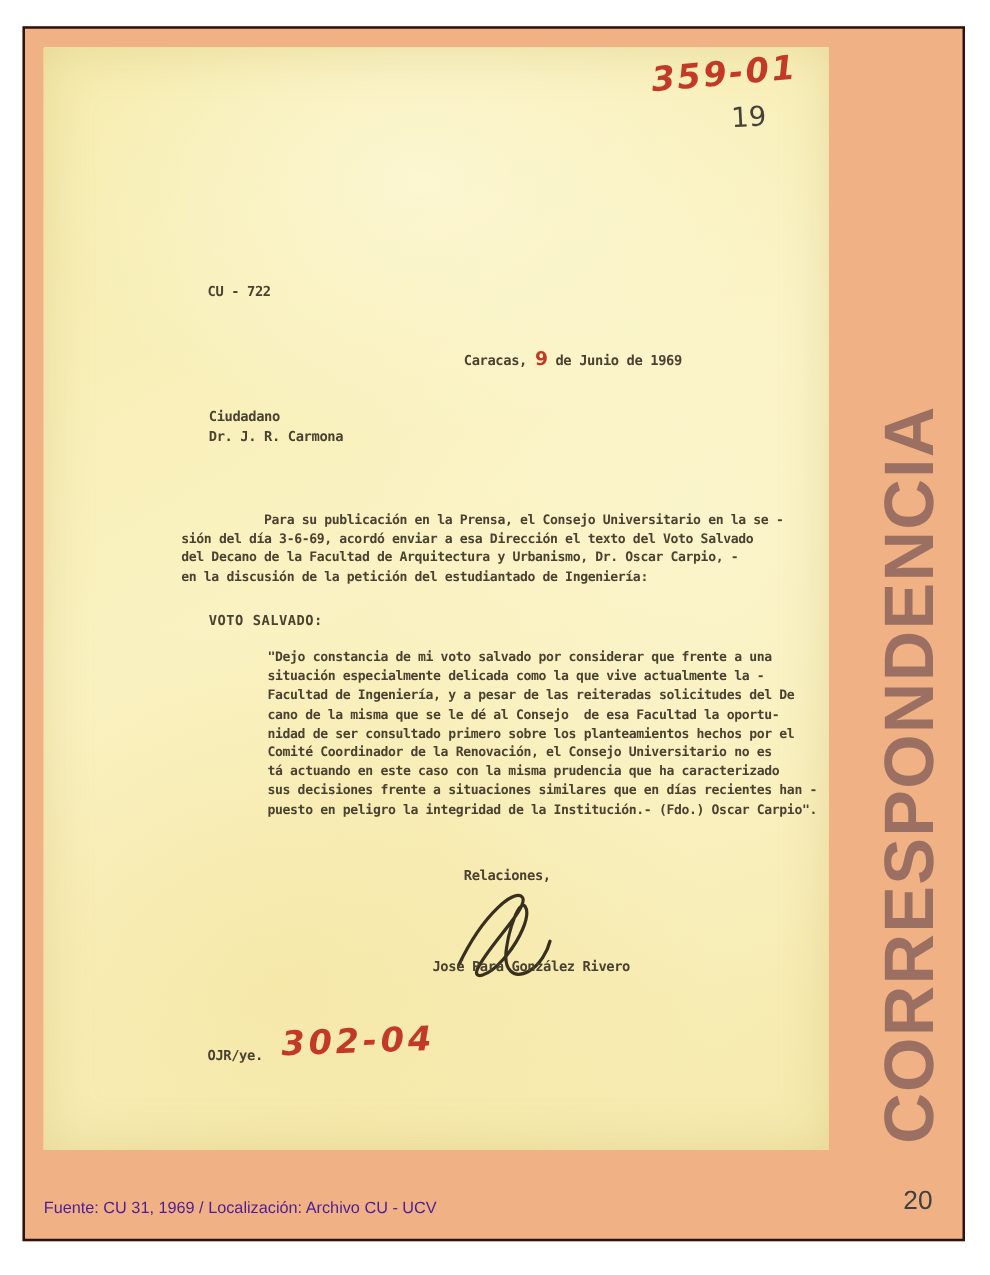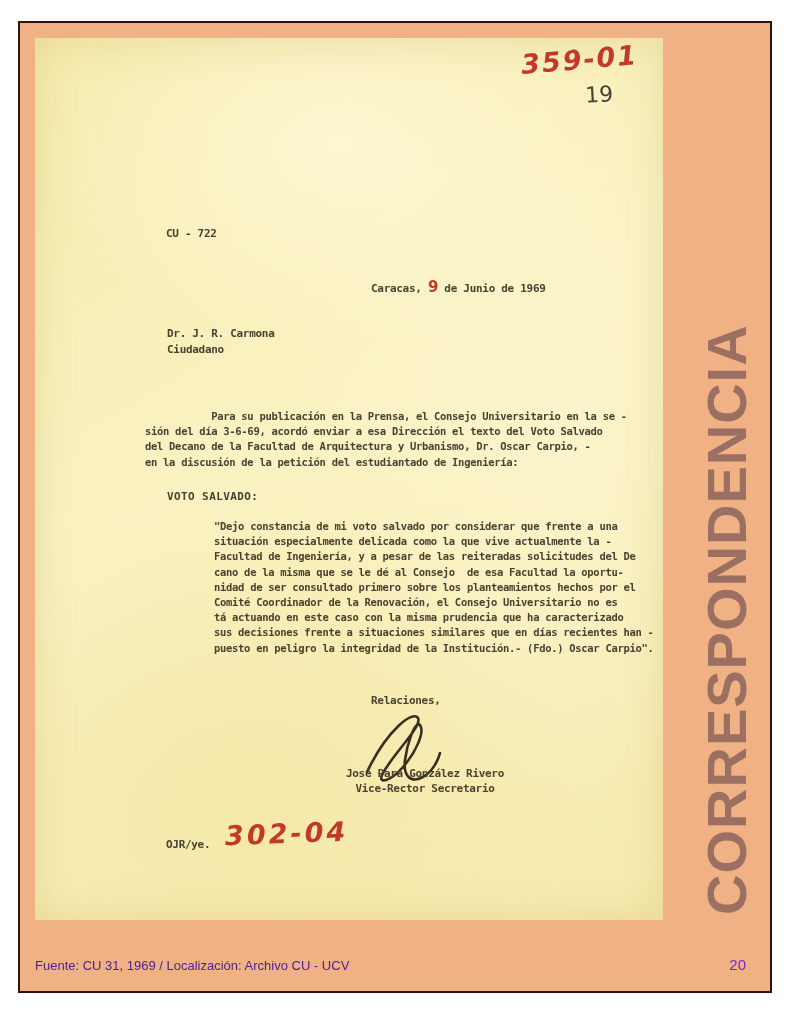--- a/index.html
+++ b/index.html
@@ -37,41 +37,41 @@
   .code-red-bottom{left:190px;top:780px;font-size:27px;transform:rotate(-2deg);letter-spacing:3px;}
   .pencil-19{left:550px;top:44px;font-size:22px;color:#45413a;transform:rotate(-3deg);
              font-family:"DejaVu Sans",sans-serif;}
   .signature{left:322px;top:670px;width:100px;height:85px;}
   
   .sidebar-title{position:absolute;left:674px;top:312px;height:580px;width:66px;
                  writing-mode:vertical-rl;transform:rotate(180deg);
                  font-family:"Liberation Sans",sans-serif;font-weight:bold;font-size:56px;
                  letter-spacing:1px;color:#9b7063;}
   .footer-source{position:absolute;left:15px;bottom:18px;font-size:13px;color:#4c1d95;}
-  .page-number{position:absolute;right:24px;bottom:18px;font-size:15px;color:#6d28d9;}
+  .page-number{position:absolute;right:24px;bottom:18px;font-size:21px;color:#404040;}
 </style>
 </head>
 <body>
 
 <div class="canvas">
   <div class="plate">
 
     <div class="doc">
 
       <div class="hand-red code-red-top">359-01</div>
 
       <div class="pencil-19">19</div>
 
       <div class="typed ref">CU - 722</div>
 
       <div class="typed dateline"><span>Caracas, </span><span class="red-day">9</span><span> de Junio de 1969</span></div>
 
       <div class="typed addressee">
+        <div>Ciudadano</div>
         <div>Dr. J. R. Carmona</div>
-        <div>Ciudadano</div>
       </div>
 
       <div class="typed pre para1">           Para su publicación en la Prensa, el Consejo Universitario en la se -
 sión del día 3-6-69, acordó enviar a esa Dirección el texto del Voto Salvado
 del Decano de la Facultad de Arquitectura y Urbanismo, Dr. Oscar Carpio, -
 en la discusión de la petición del estudiantado de Ingeniería:</div>
 
       <div class="typed voto">VOTO SALVADO:</div>
 
       <div class="typed pre quote">"Dejo constancia de mi voto salvado por considerar que frente a una
@@ -87,21 +87,20 @@
       <div class="typed closing">Relaciones,</div>
 
       <div class="signature">
         <svg width="100" height="85" viewBox="0 0 100 85">
           <path d="M10 64 C 30 22, 56 2, 61 10 C 66 18, 34 48, 25 67 C 21 76, 33 74, 46 59 C 59 44, 68 24, 63 17 C 58 12, 50 36, 48 52 C 46 67, 53 76, 66 69 C 75 64, 81 53, 83 45" fill="none" stroke="#38301f" stroke-width="2.6" stroke-linecap="round"></path>
         </svg>
       </div>
 
       <div class="typed signer">
         <div>José Para González Rivero</div>
-        <div>Vice-Rector Secretario</div>
       </div>
 
       <div class="typed initials">OJR/ye.</div>
 
       <div class="hand-red code-red-bottom">302-04</div>
     </div>
 
     <div class="sidebar-title">CORRESPONDENCIA</div>
 
     <div class="footer-source">Fuente: CU 31, 1969 / Localización: Archivo CU - UCV</div>

